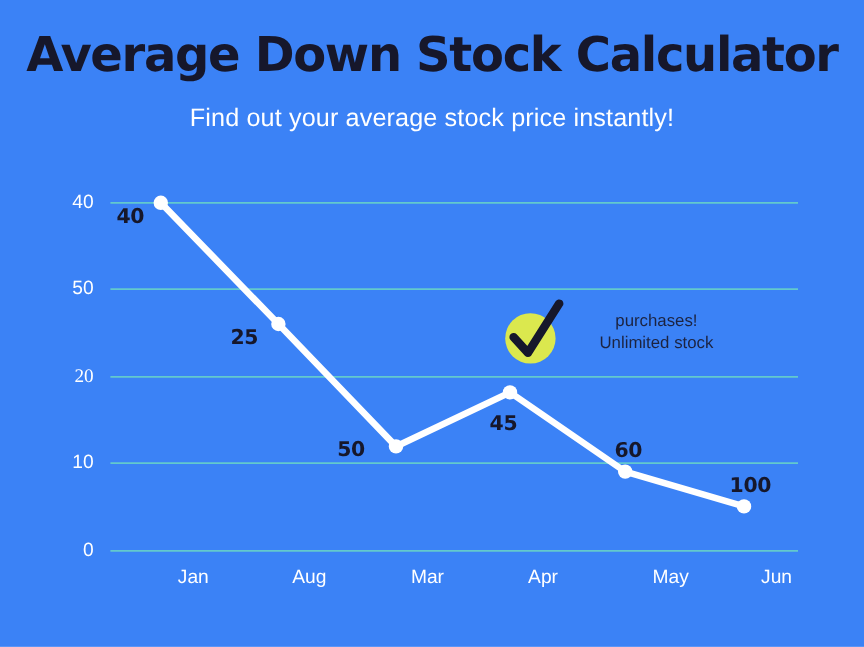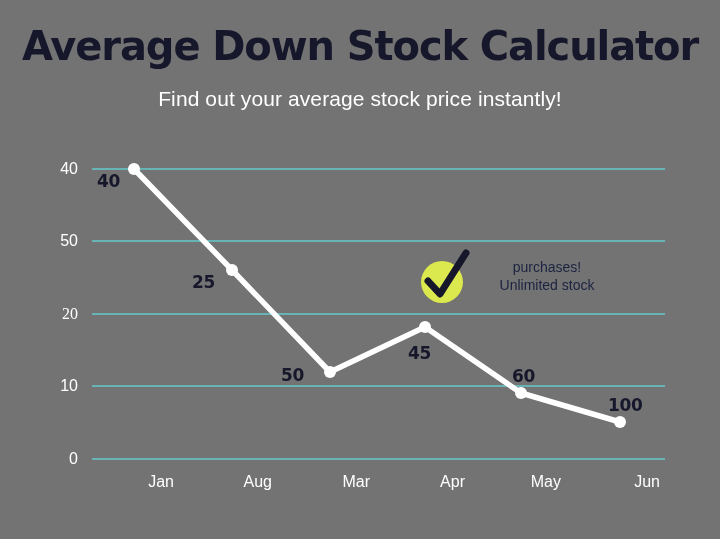--- a/index.html
+++ b/index.html
@@ -9,21 +9,21 @@
   body {
     width: 720px;
     height: 539px;
     overflow: hidden;
     font-family: "Liberation Sans", sans-serif;
   }
   #infographic {
     position: relative;
     width: 720px;
     height: 539px;
-    background: #737373;
+    background: #3b82f6;
     box-sizing: border-box;
   }
 
   
   .header {
     position: absolute;
     left: 0;
     top: 0;
     width: 720px;
     text-align: center;
@@ -168,21 +168,21 @@
     <div class="y-tick-label" style="left:32px; top:21px;">40</div>
     <div class="y-tick-label" style="left:32px; top:93px;">50</div>
     <div class="y-tick-label" style="left:32px; top:166px;font-family:Liberation Serif, serif;">20</div>
     <div class="y-tick-label" style="left:32px; top:238px;">10</div>
     <div class="y-tick-label" style="left:32px; top:311px;">0</div>
 
     <div class="x-tick-label" style="left:94px;  top:334px;">Jan</div>
     <div class="x-tick-label" style="left:192px; top:334px;">Aug</div>
     <div class="x-tick-label" style="left:290px; top:334px;">Mar</div>
     <div class="x-tick-label" style="left:385px; top:334px;">Apr</div>
-    <div class="x-tick-label" style="left:481px; top:334px;">May</div>
+    <div class="x-tick-label" style="left:494px; top:334px;">May</div>
     <div class="x-tick-label" style="left:580px; top:334px;">Jun</div>
 
     <div class="point-label" style="left:97px;  top:33px;">40</div>
     <div class="point-label" style="left:192px; top:134px;">25</div>
     <div class="point-label" style="left:281px; top:227px;">50</div>
     <div class="point-label" style="left:408px; top:205px;">45</div>
     <div class="point-label" style="left:512px; top:228px;">60</div>
     <div class="point-label" style="left:608px; top:257px;">100</div>
 
   </div>

